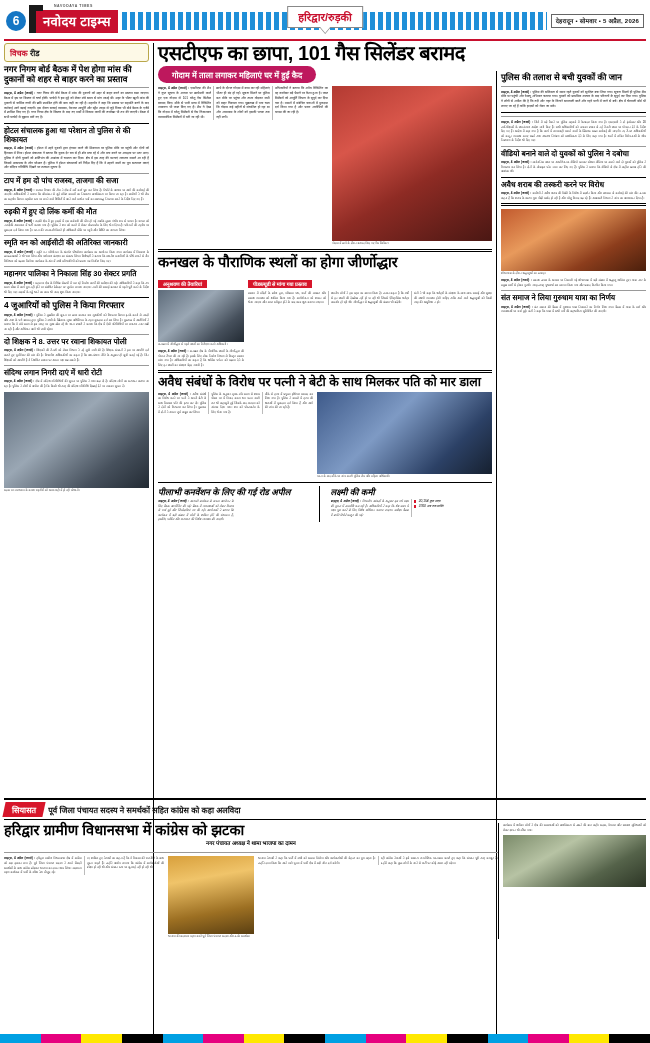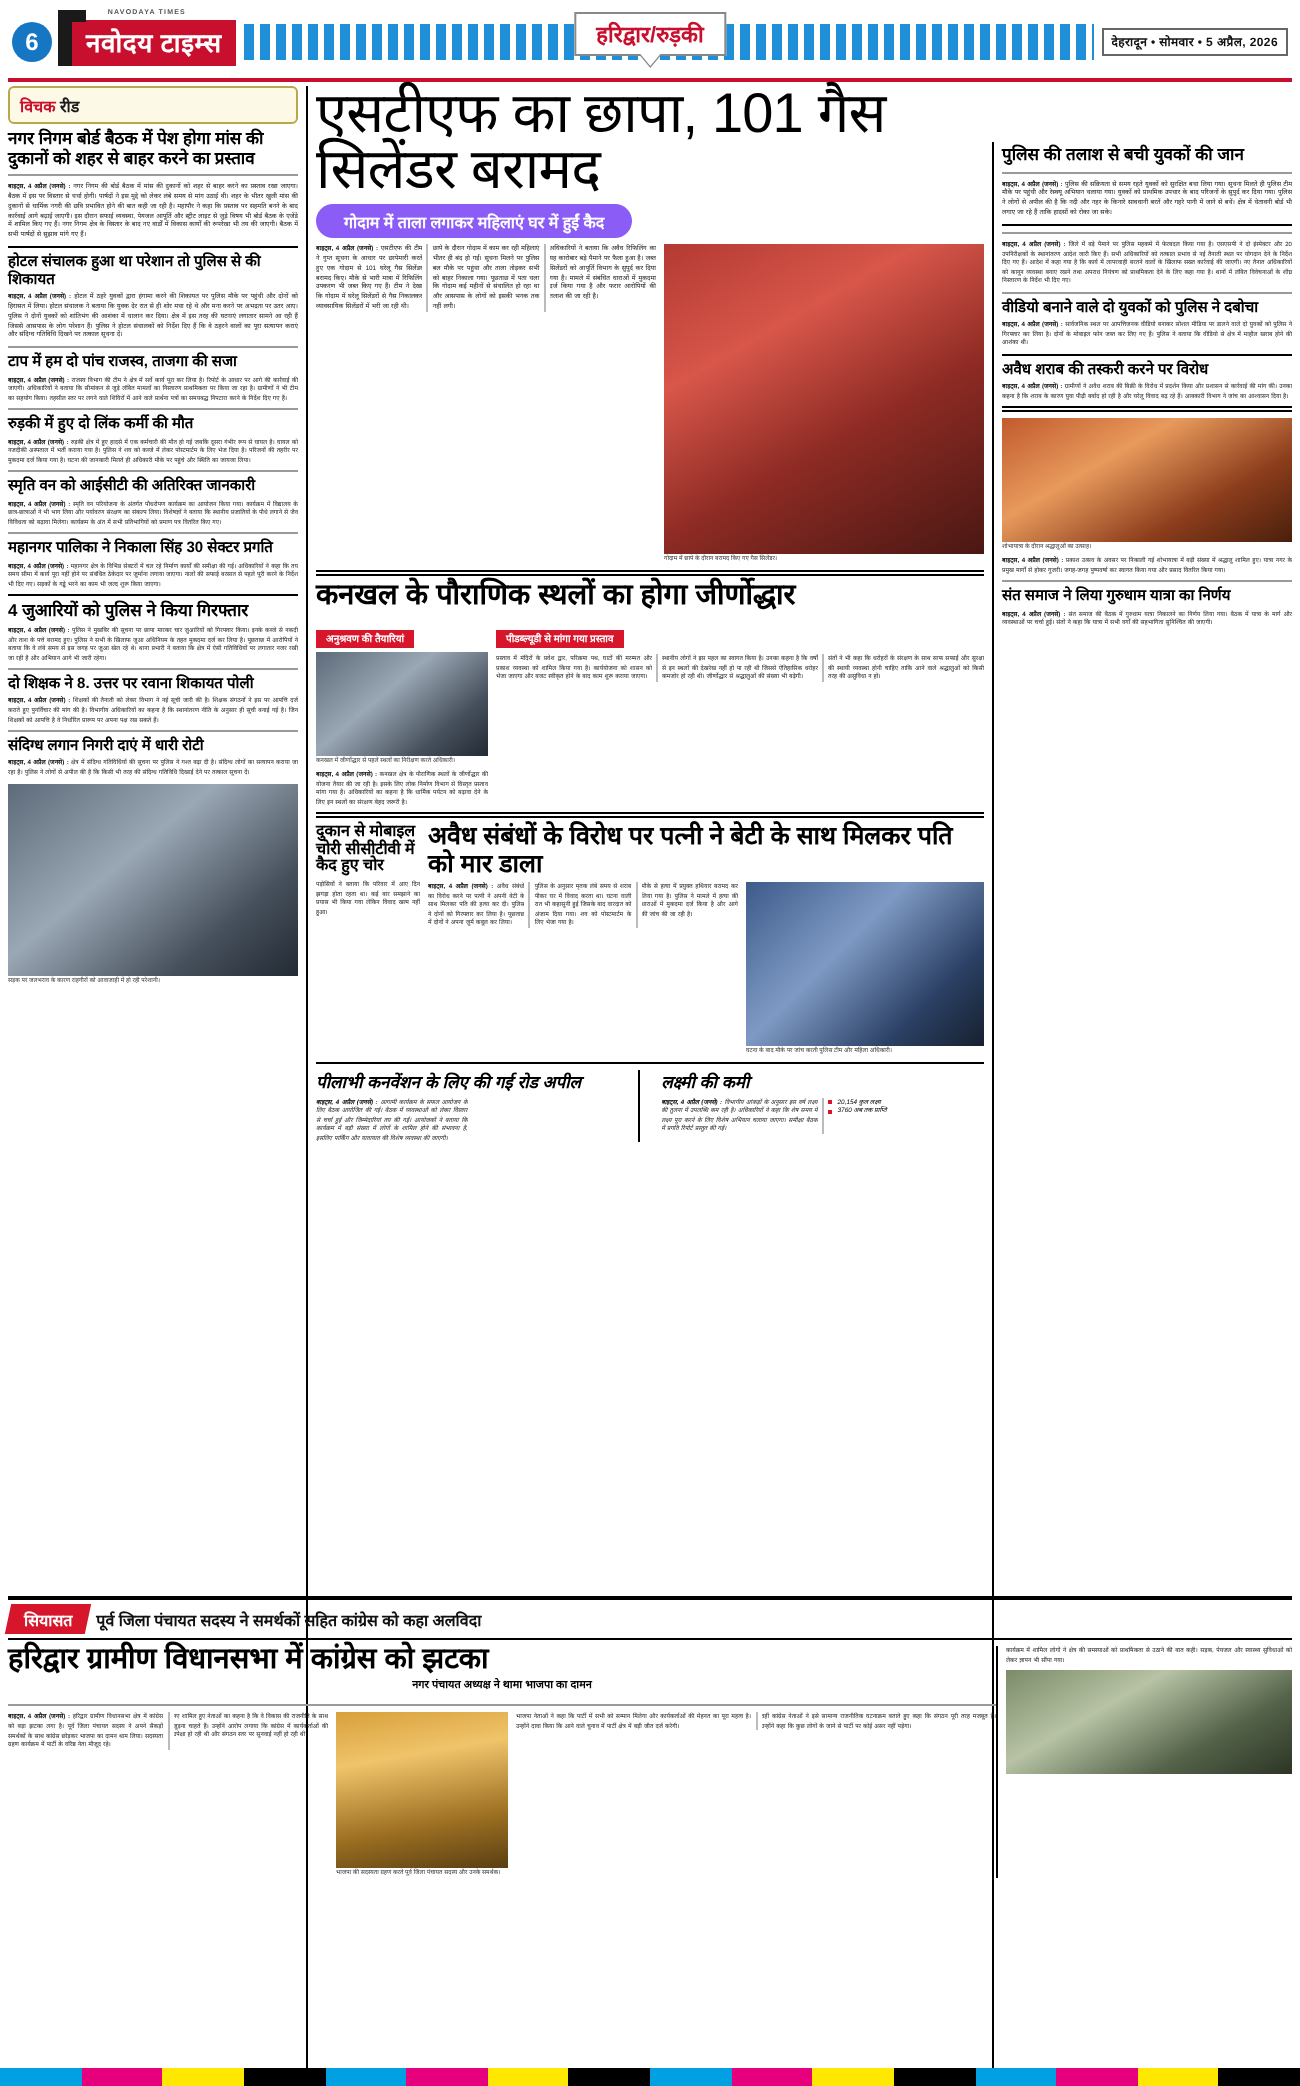--- a/index.html
+++ b/index.html
@@ -72,23 +72,23 @@
     padding:3px 5px; margin-bottom:3px;
   }
   .qr-label { font-size:8px; font-weight:bold; }
   .qr-label .a { color:#c8102e; }
   .qr-label .b { color:#1b1b1b; }
 
   .sub-hl { font-size:7.5px; font-weight:bold; line-height:1.12; margin:2px 0 2px 0; }
   .sub-hl.big { font-size:8.5px; }
 
   
-  .main-hl { font-size: 28px; font-weight: normal; line-height: 1.0; letter-spacing:-.4px; }
+  .main-hl { font-size: 20px; font-weight: bold; line-height: 1.0; letter-spacing:-.4px; }
   .red-banner {
-    background:#8b5cf6; color:#fff; font-size:8px; font-weight:bold;
+    background:#be185d; color:#fff; font-size:8px; font-weight:bold;
     padding: 3px 14px; border-radius: 9px; display:inline-block; margin: 3px 0 3px 0;
   }
   .hl2 { font-size: 14.5px; font-weight:bold; line-height:1.05; }
   .hl3 { font-size: 12.5px; font-weight:bold; line-height:1.08; }
   .hl-r { font-size: 11.5px; font-weight:bold; line-height:1.12; }
 
   .photo { background:#cfcfcf; position:relative; overflow:hidden; }
 
   .tag-red {
     display:inline-block; background:#d7162b; color:#fff; font-size:5px; font-weight:bold;
@@ -258,24 +258,20 @@
             <div class="body-txt sm">स्थानीय लोगों ने इस पहल का स्वागत किया है। उनका कहना है कि वर्षों से इन स्थलों की देखरेख नहीं हो पा रही थी जिससे ऐतिहासिक धरोहर कमजोर हो रही थी। जीर्णोद्धार से श्रद्धालुओं की संख्या भी बढ़ेगी।</div>
             <div class="body-txt sm">संतों ने भी कहा कि धरोहरों के संरक्षण के साथ साफ सफाई और सुरक्षा की स्थायी व्यवस्था होनी चाहिए ताकि आने वाले श्रद्धालुओं को किसी तरह की असुविधा न हो।</div>
           </div>
         </div>
       </div>
 
       <div class="sep dbl"></div>
 
       
       <div style="display:flex;gap:4px;">
-        <div style="flex:0 0 auto;width:52px;">
-          <div class="hl3" style="font-size:8px;">दुकान से मोबाइल चोरी सीसीटीवी में कैद हुए चोर</div>
-          <div class="body-txt sm" style="margin-top:2px;">पड़ोसियों ने बताया कि परिवार में आए दिन झगड़ा होता रहता था। कई बार समझाने का प्रयास भी किया गया लेकिन विवाद खत्म नहीं हुआ।</div>
-        </div>
         <div style="flex:1 1 auto;">
           <div class="hl3">अवैध संबंधों के विरोध पर पत्नी ने बेटी के साथ मिलकर पति को मार डाला</div>
           <div style="display:flex;gap:4px;margin-top:2px;">
             <div style="flex:0 0 auto;width:155px;">
               <div class="cols3">
                 <div class="body-txt sm">
                   <span class="byline">बाइट्स, 4 अप्रैल (जनसे) :</span>
                   <span>अवैध संबंधों का विरोध करने पर पत्नी ने अपनी बेटी के साथ मिलकर पति की हत्या कर दी। पुलिस ने दोनों को गिरफ्तार कर लिया है। पूछताछ में दोनों ने अपना जुर्म कबूल कर लिया।</span>
                 </div>
                 <div class="body-txt sm">पुलिस के अनुसार मृतक लंबे समय से शराब पीकर घर में विवाद करता था। घटना वाली रात भी कहासुनी हुई जिसके बाद वारदात को अंजाम दिया गया। शव को पोस्टमार्टम के लिए भेजा गया है।</div>

